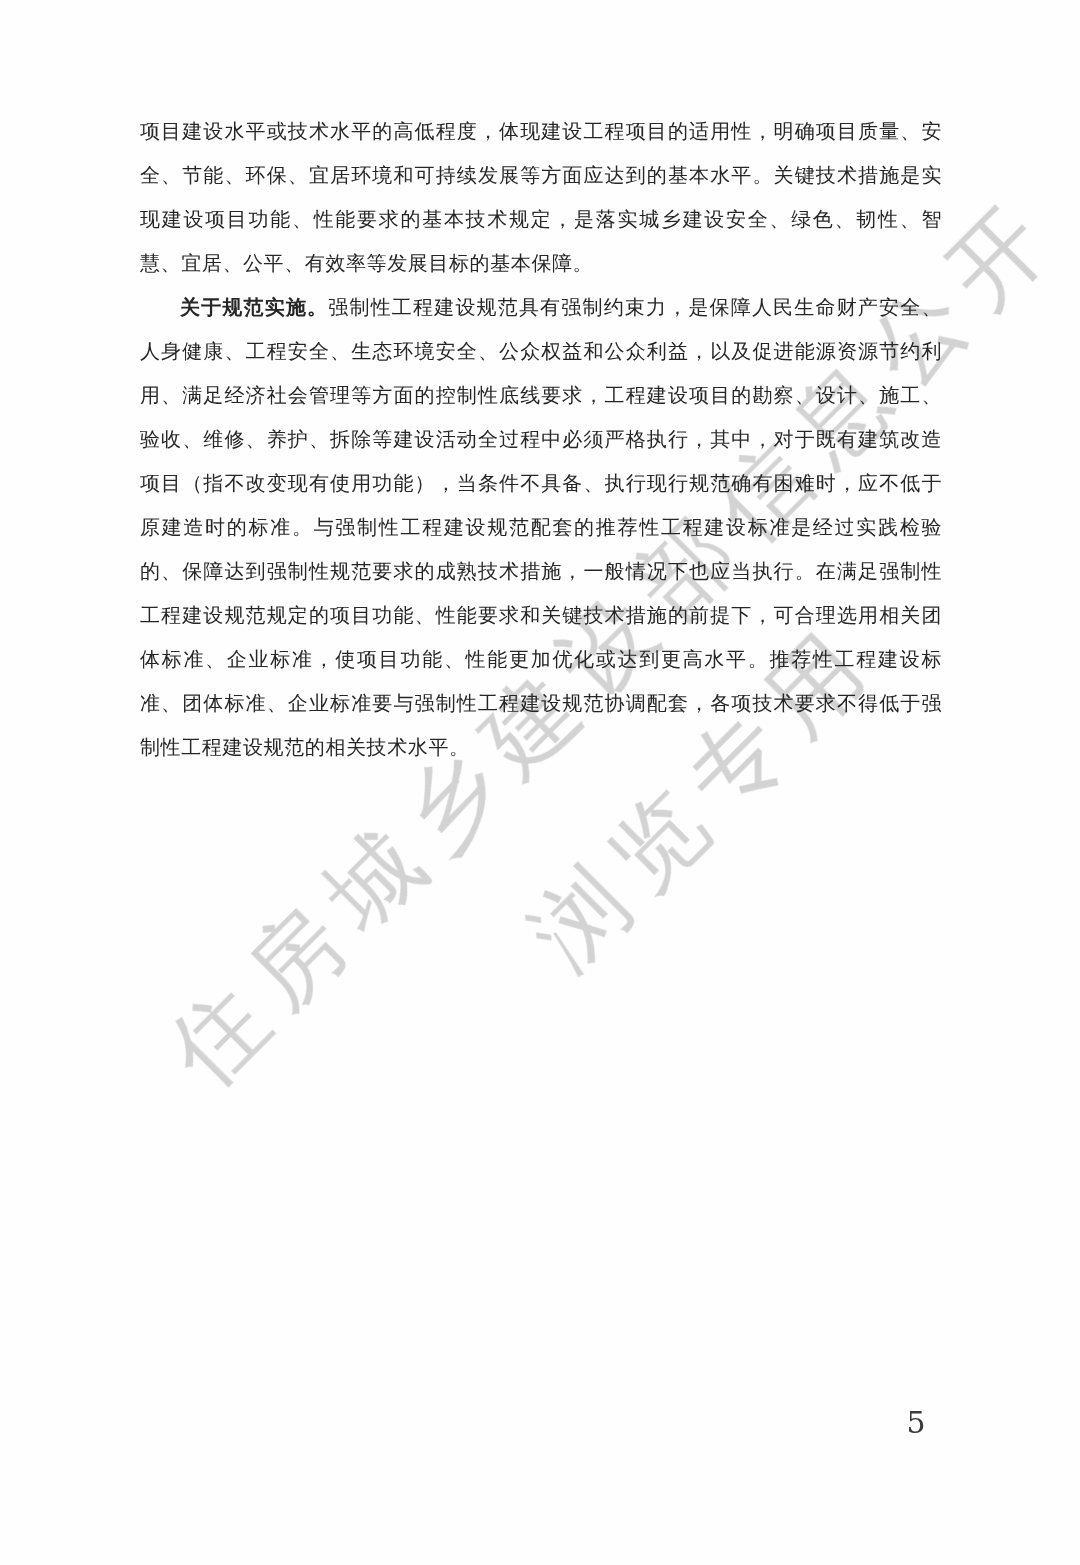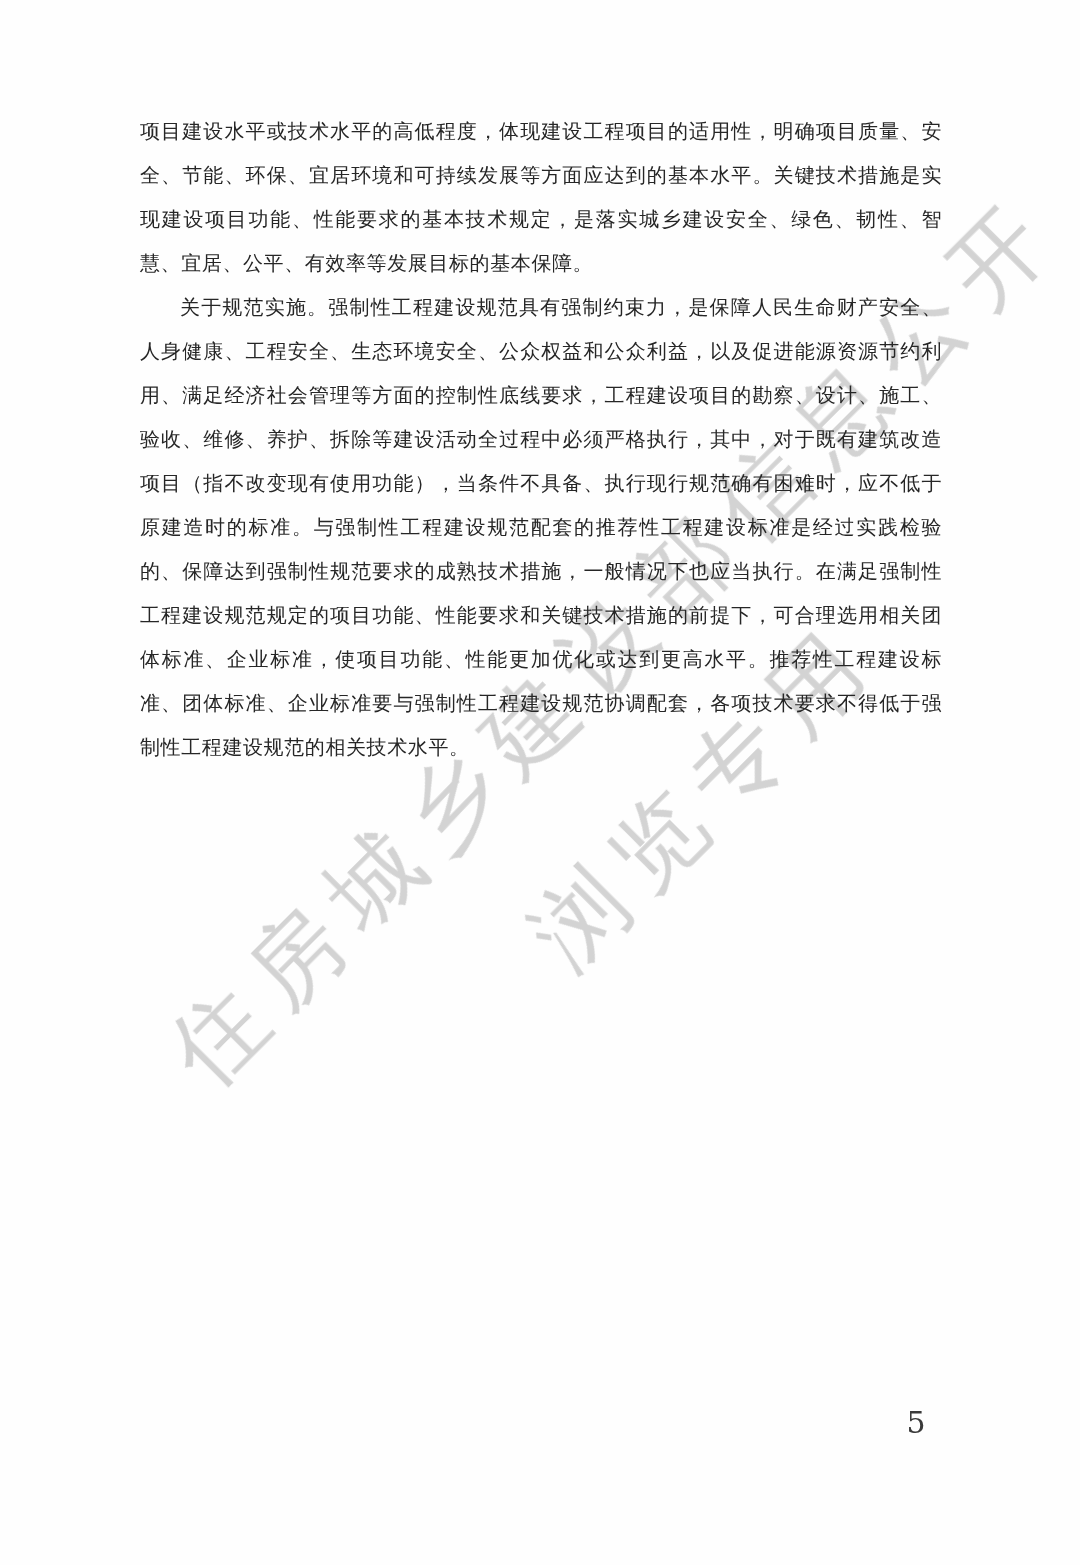--- a/index.html
+++ b/index.html
@@ -58,21 +58,21 @@
     text-align: justify;
   }
   .para {
     margin: 0;
     padding: 0;
   }
   .para.indent {
     text-indent: 2em;
   }
   .lead-bold {
-    font-weight: 400;
+    font-weight: 700;
   }
 
   
   .page-number {
     position: absolute;
     z-index: 1;
     left: 896px;
     top: 1405px;
     width: 40px;
     text-align: center;

